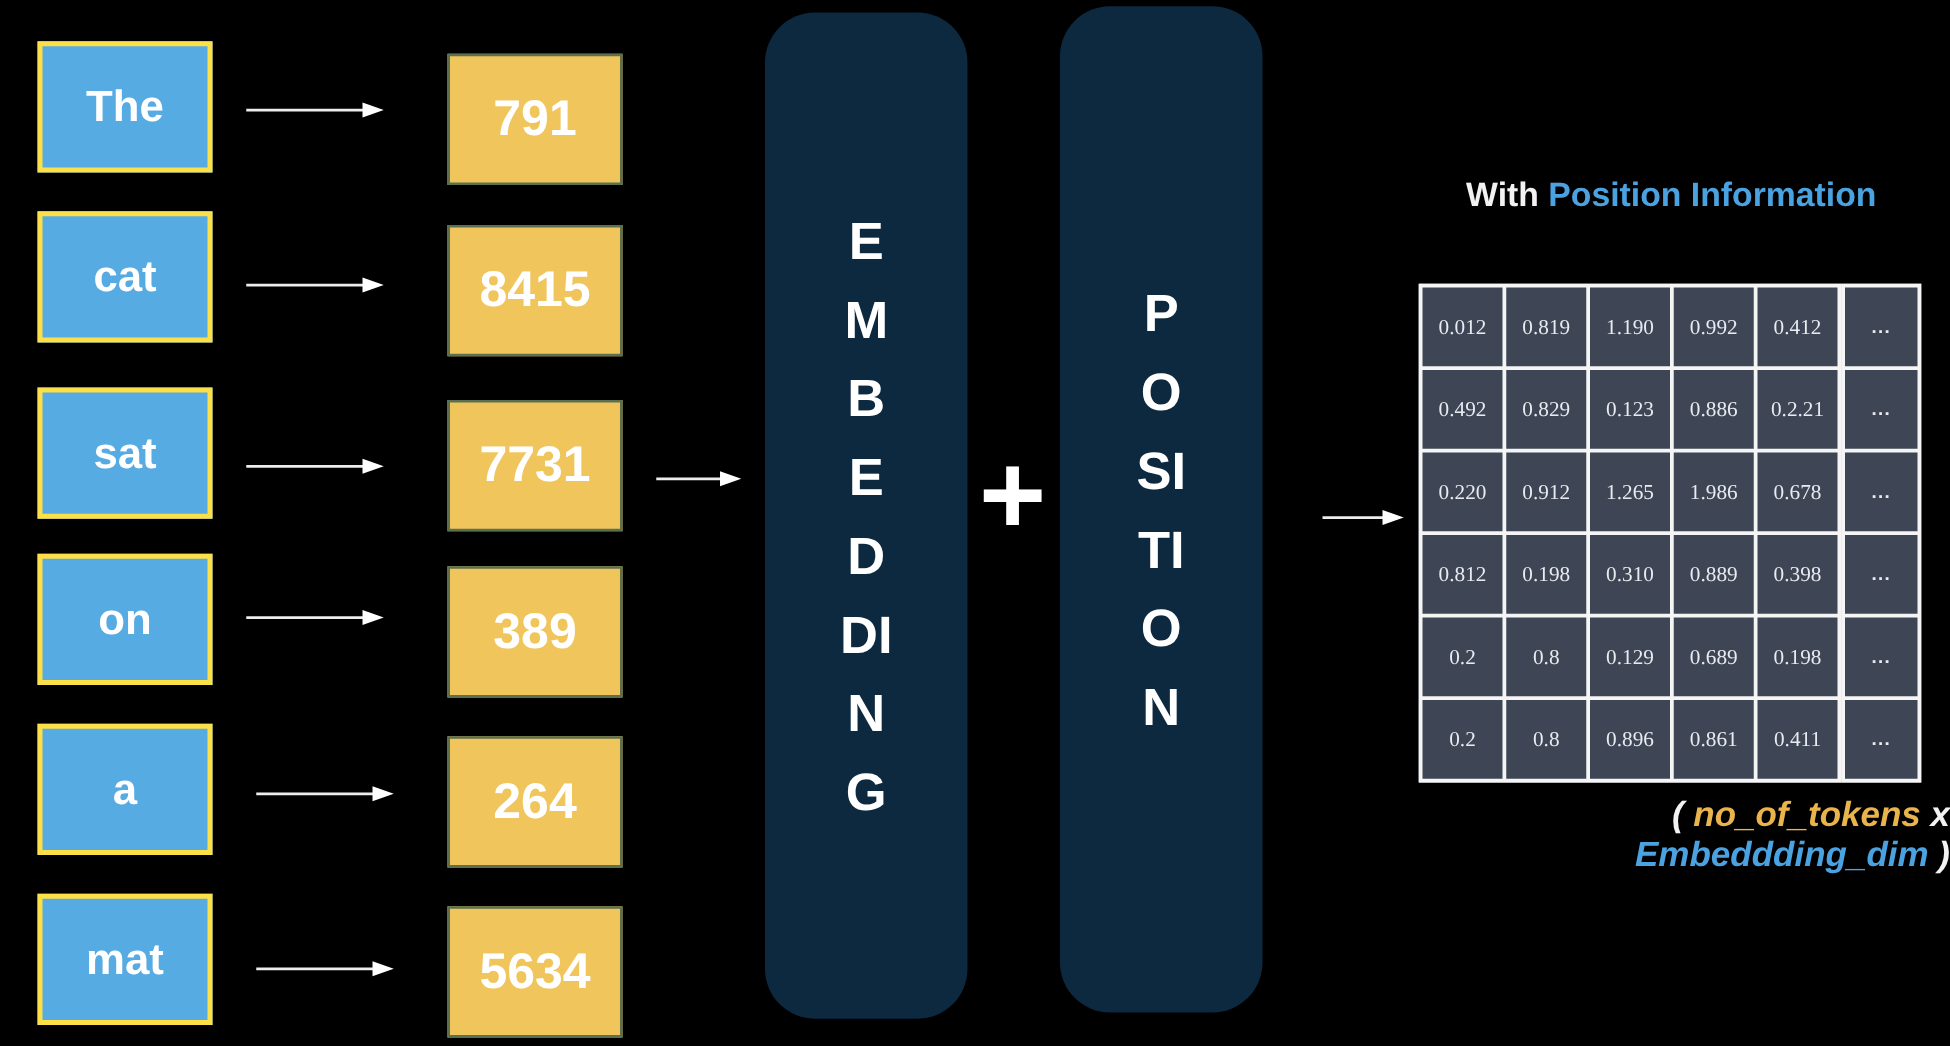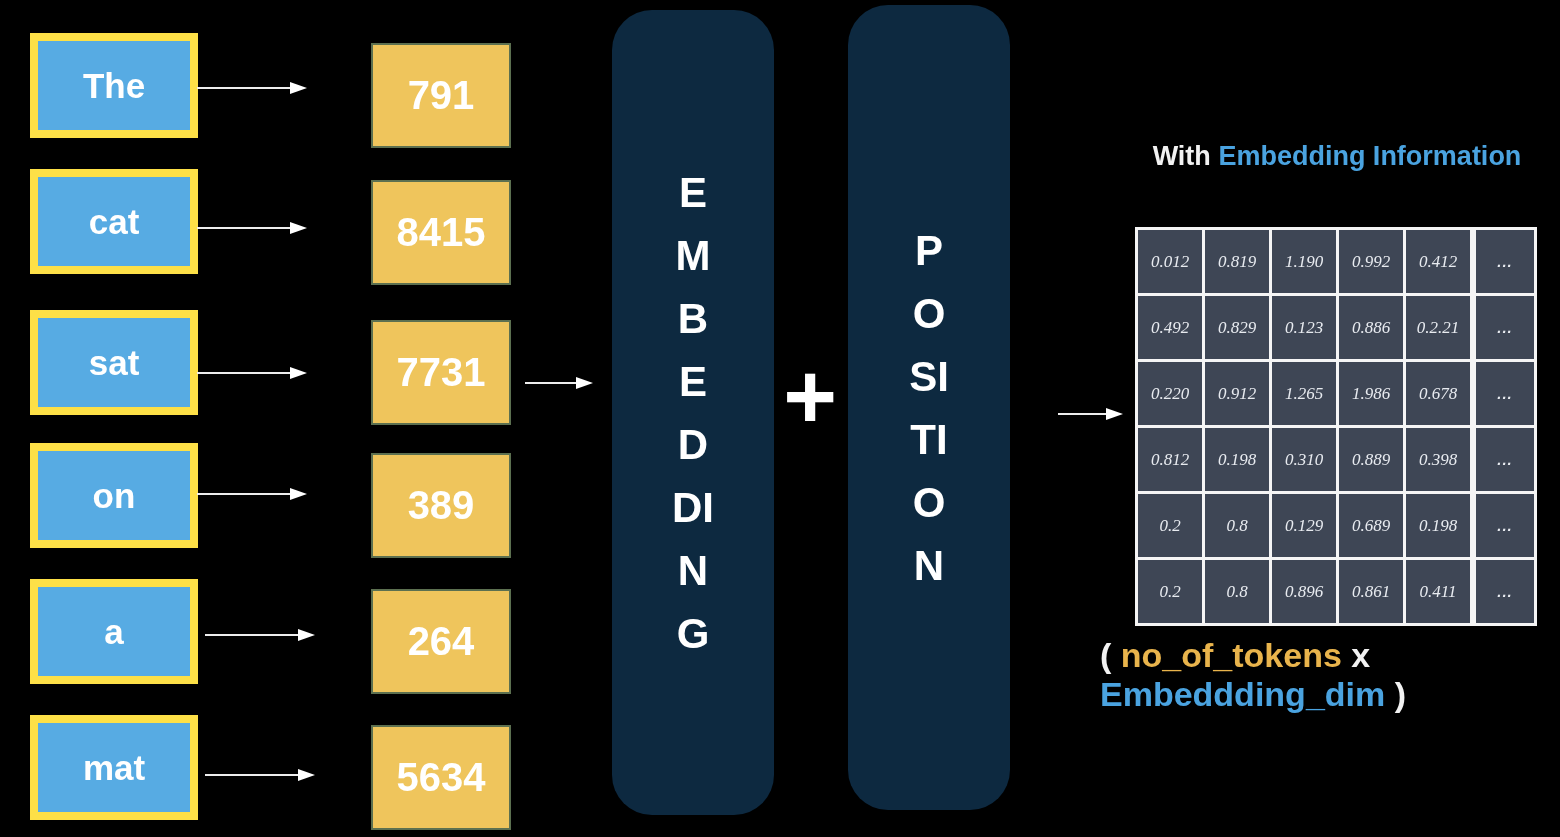--- a/index.html
+++ b/index.html
@@ -7,35 +7,35 @@
     width:1560px;height:837px;
     background:#000;
     font-family:"Liberation Sans",sans-serif;
     position:relative;
     overflow:hidden;
   }
   .abs{position:absolute;}
 
   
   .word-box{
-    left:30px;width:168px;height:105px;
+    left:30px;width:140px;height:105px;
     background:#57abe3;
-    border:8px solid #fde047;
+    border:4px solid #fde047;
     box-sizing:border-box;
     display:flex;align-items:center;justify-content:center;
     color:#fff;font-weight:bold;font-size:35px;
   }
   
   .id-box{
     left:358px;width:140px;height:105px;
     background:#efc55c;
     border:2px solid #5c7050;
     box-sizing:border-box;
     display:flex;align-items:center;justify-content:center;
-    color:#fff;font-weight:bold;font-size:40px;margin-left:13px;
+    color:#fff;font-weight:bold;font-size:40px;
   }
   .arrow{overflow:visible;}
 
   
   .navy-block{
     width:162px;height:805px;
     background:#0d2940;
     border-radius:40px;
     display:flex;align-items:center;justify-content:center;
   }
@@ -78,32 +78,31 @@
     gap:3px;
     background:#f5f5f5;
     border:3px solid #f5f5f5;
   }
   .cell{
     background:#3e4655;
     display:flex;align-items:center;justify-content:center;
     color:#e8ebf0;
     font-family:"Liberation Serif",serif;
     font-size:17px;
-    font-style:italic;
   }
   .cell-dots{
     font-family:"Liberation Sans",sans-serif;
     font-size:15px;font-weight:bold;letter-spacing:1px;
   }
 
   
   .caption{
     left:1100px;top:636px;width:460px;
-    text-align:left;
-    font-size:34px;font-weight:600;color:#f2f2f2;
+    text-align:right;
+    font-size:28px;font-weight:600;color:#f2f2f2;font-style:italic;
   }
   .caption .orange-text{color:#e9b44c;}
   .caption .blue-text{color:#4aa3e0;}
 </style>
 </head>
 <body>
 
 <div class="abs word-box" style="top:33px">
     <span>The</span>
   </div>
@@ -181,21 +180,21 @@
 <div class="abs navy-block" style="left:848px;top:5px">
   <div class="v-label">POSITION</div>
 </div>
 
 <svg class="abs arrow" style="left:1058px;top:407px" width="65" height="14">
     <line x1="0" y1="7" x2="49" y2="7" stroke="#ededed" stroke-width="2.2"></line>
     <polygon points="48,1 65,7 48,13" fill="#fff"></polygon>
   </svg>
 
 <div class="abs result-title">
-  <div><span class="white-text">With</span> <span class="blue-text">Embedding Information</span></div>
+  <div><span class="white-text">With</span> <span class="blue-text">Position Information</span></div>
 </div>
 
 <div class="abs matrix-main">
   <div class="cell">0.012</div>
   <div class="cell">0.819</div>
   <div class="cell">1.190</div>
   <div class="cell">0.992</div>
   <div class="cell">0.412</div>
   <div class="cell">0.492</div>
   <div class="cell">0.829</div>

